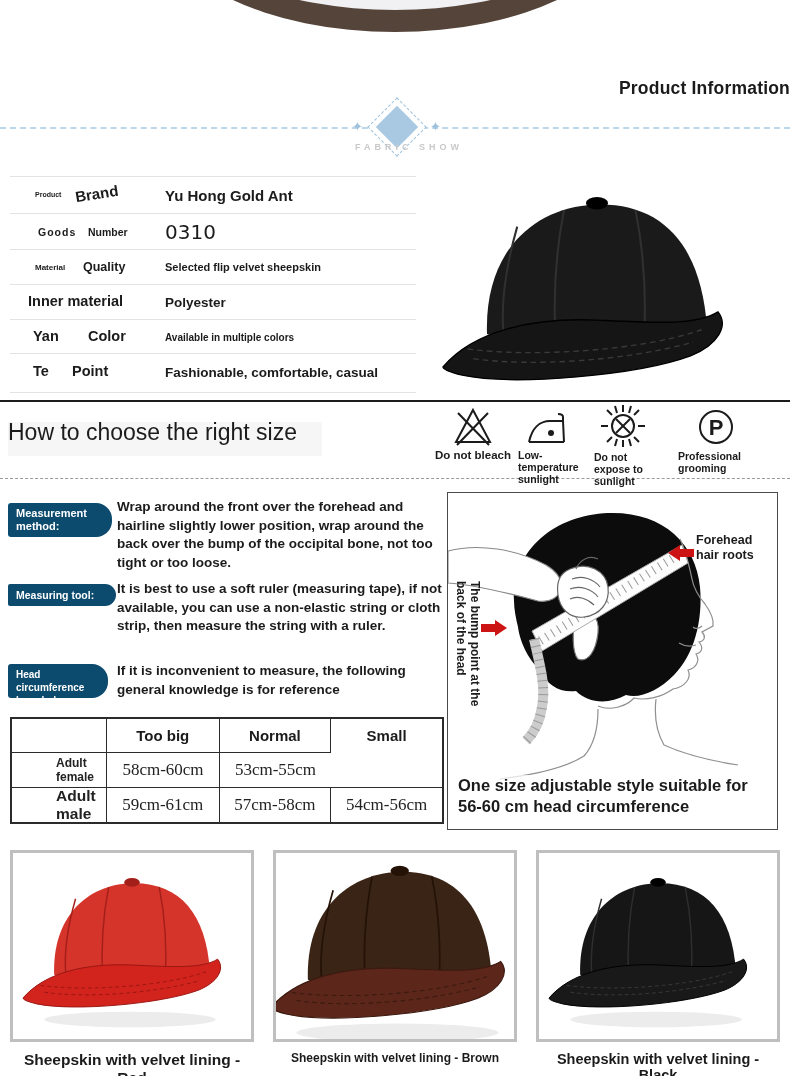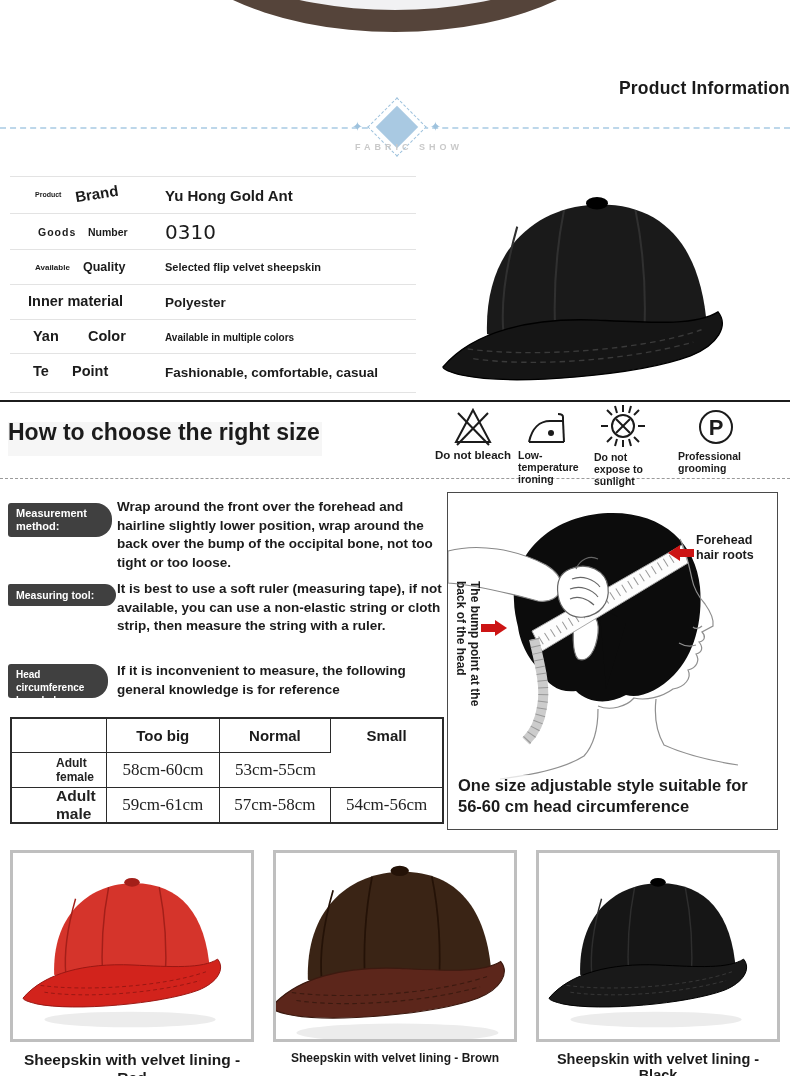--- a/index.html
+++ b/index.html
@@ -45,38 +45,38 @@
   .r3 .val { font-size:11px; }
   .r4 .val { font-size:13.5px; }
   .r5 .val { font-size:10px; }
   .r6 .val { font-size:13.5px; width:265px; line-height:16px; }
 
   .main-hat { position:absolute; left:432px; top:166px; }
 
   
   .section-line { position:absolute; left:0; top:400px; width:790px; height:2px; background:#1c1c1c; }
   .h2-bg { position:absolute; left:8px; top:422px; width:314px; height:34px; background:#f6f6f6; }
-  .size-heading { position:absolute; left:8px; top:419px; font-size:23px; font-weight:bold; }
+  .size-heading { position:absolute; left:8px; top:419px; font-size:23px; font-weight:normal; }
   .dashed-line { position:absolute; left:0; top:478px; width:790px; border-top:1px dashed #9a9a9a; }
 
   
   .care-item { position:absolute; display:flex; flex-direction:column; align-items:center; }
   .care-item svg { display:block; }
   .care-label { font-weight:bold; line-height:12px; margin-top:3px; }
   .ci-1 { left:336px; top:404px; width:96px; } .ci-1 .care-label{ font-size:11.5px; text-align:center;}
   .ci-2 { left:432px; top:406px; width:82px; } .ci-2 .care-label{ font-size:11.5px; text-align:center;}
   .ci-3 { left:518px; top:412px; width:74px; align-items:flex-start; } .ci-3 .care-label{ font-size:10.5px; }
   .ci-3 svg { margin-left:8px; }
   .ci-4 { left:594px; top:404px; width:70px; align-items:flex-start; } .ci-4 .care-label{ font-size:10.5px; }
   .ci-4 svg { margin-left:6px; }
   .ci-5 { left:678px; top:407px; width:96px; align-items:flex-start; } .ci-5 .care-label{ font-size:10.5px; }
   .ci-5 svg { margin-left:18px; }
 
   
-  .pill { position:absolute; background:#404040; color:#fff; font-weight:bold;
+  .pill { position:absolute; background:#0c4a6e; color:#fff; font-weight:bold;
     border-radius:3px 16px 16px 3px; padding:4px 6px 4px 8px; overflow:hidden; }
   .pill-1 { left:8px; top:503px; width:104px; height:34px; font-size:11px; line-height:13px; }
   .pill-2 { left:8px; top:584px; width:108px; height:22px; font-size:10.5px; line-height:14px; }
   .pill-3 { left:8px; top:664px; width:100px; height:34px; font-size:10px; line-height:13px; }
   .step-text { position:absolute; font-size:13.5px; font-weight:bold; line-height:18.5px; }
   .st-1 { left:117px; top:498px; width:334px; }
   .st-2 { left:117px; top:580px; width:340px; }
   .st-3 { left:117px; top:662px; width:330px; }
 
   
@@ -140,21 +140,21 @@
       <span class="lab-tiny a">Product</span>
       <span class="lab-tiny b">Brand</span>
       <span class="val">Yu Hong Gold Ant</span>
     </div>
     <div class="p-row r2">
       <span class="lab-tiny a">Goods</span>
       <span class="lab-tiny b">Number</span>
       <span class="val">0310</span>
     </div>
     <div class="p-row r3">
-      <span class="lab-tiny a">Available</span>
+      <span class="lab-tiny a">Material</span>
       <span class="lab-tiny b">Quality</span>
       <span class="val">Selected flip velvet sheepskin</span>
     </div>
     <div class="p-row r4">
       <span class="lab-tiny b">Inner material</span>
       <span class="val">Polyester</span>
     </div>
     <div class="p-row r5">
       <span class="lab-tiny a">Yan</span>
       <span class="lab-tiny b">Color</span>
@@ -191,21 +191,21 @@
     </svg>
     <div class="care-label">Do not bleach</div>
   </div>
   <div class="care-item ci-3">
     <svg width="44" height="34" viewBox="0 0 44 34">
       <path class="care-stroke" d="M3,30 C6,16 14,9 24,9 L37,9 L37,5 C37,3 35,2 32,2"></path>
       <line class="care-stroke" x1="3" y1="30" x2="38" y2="30"></line>
       <path class="care-stroke" d="M37,9 L38,30"></path>
       <circle cx="25" cy="21" r="3" fill="#1b1b1b"></circle>
     </svg>
-    <div class="care-label">Low-temperature ironing</div>
+    <div class="care-label">Low-temperature sunlight</div>
   </div>
   <div class="care-item ci-4">
     <svg width="46" height="44" viewBox="0 0 46 44">
       <g stroke="#1b1b1b" stroke-width="2">
         <line x1="23" y1="1" x2="23" y2="8"></line>
           <line x1="23" y1="36" x2="23" y2="43"></line>
         <line x1="1" y1="22" x2="8" y2="22"></line>
           <line x1="38" y1="22" x2="45" y2="22"></line>
         <line x1="7" y1="6" x2="12" y2="11"></line>
           <line x1="34" y1="33" x2="39" y2="38"></line>

